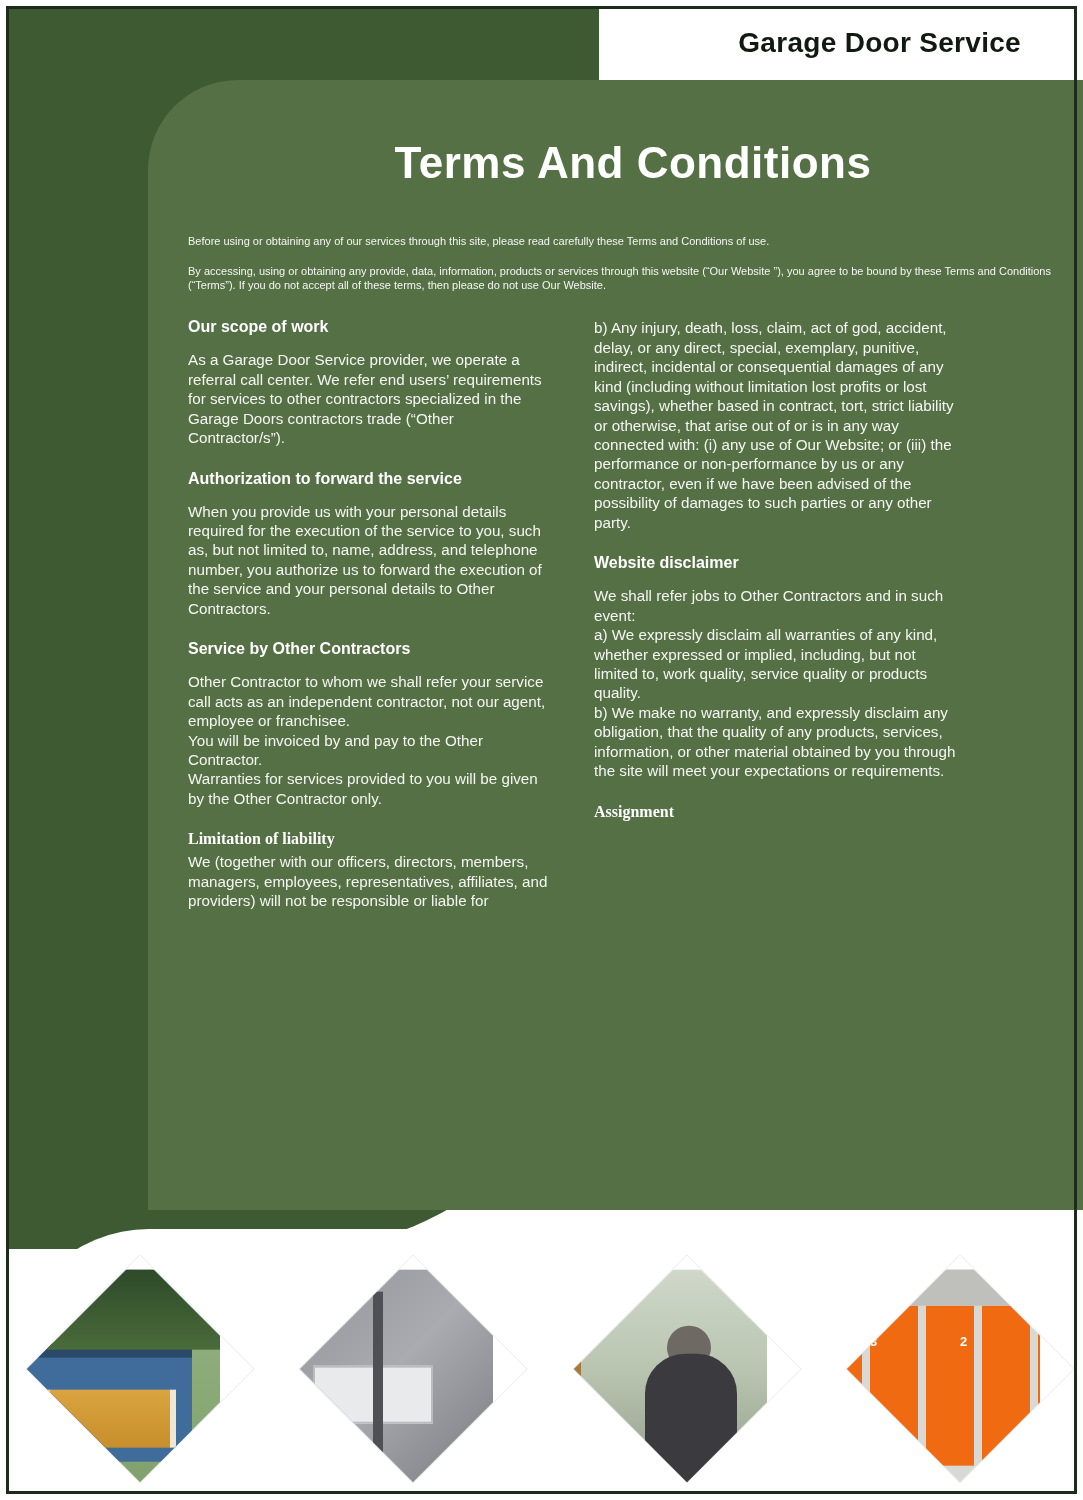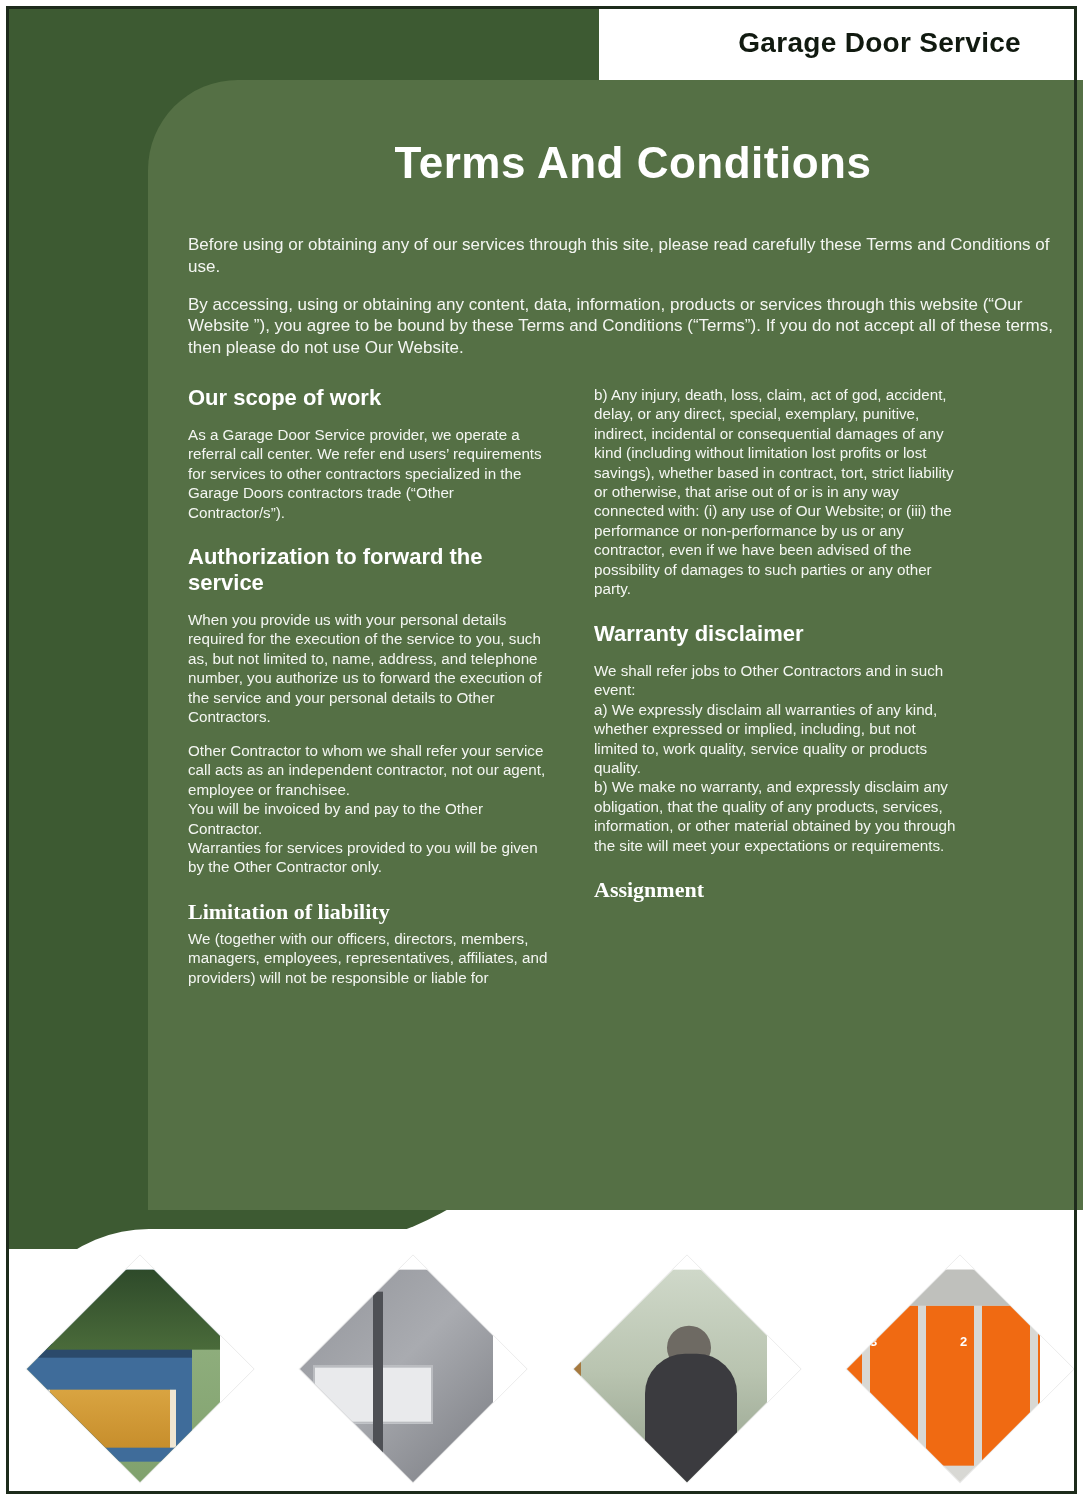--- a/index.html
+++ b/index.html
@@ -71,36 +71,36 @@
     letter-spacing: 0.5px;
     margin-top: 58px;
     color: #ffffff;
   }
 
   .intro {
     padding: 0 40px;
     margin-top: 46px;
   }
   .intro p {
-    font-size: 17px;
+    font-size: 11px;
     line-height: 1.28;
     margin-bottom: 16px;
     color: #f4f6f2;
   }
 
   .columns {
     display: flex;
     gap: 44px;
     padding: 0 40px;
     margin-top: 26px;
   }
   .col { width: 362px; }
 
   .col h3 {
-    font-size: 22px;
+    font-size: 16px;
     font-weight: bold;
     margin-top: 22px;
     margin-bottom: 14px;
     color: #ffffff;
   }
   .col h3.first { margin-top: 0; }
   .col h3.tight { margin-bottom: 4px; font-family: Liberation Serif, serif; }
 
   .col p {
     font-size: 15.2px;
@@ -216,44 +216,45 @@
   <div class="bg-green"></div>
   <div class="bg-green-top"></div>
 
   <div class="header-title">Garage Door Service</div>
 
   <div class="card">
     <div class="card-title">Terms And Conditions</div>
 
     <div class="intro">
       <p>Before using or obtaining any of our services through this site, please read carefully these Terms and Conditions of use.</p>
-      <p>By accessing, using or obtaining any content, data, information, products or services through this website (“Our Website ”), you agree to be bound by these Terms and Conditions (“Terms”). If you do not accept all of these terms, then please do not use Our Website.</p>
+      <p>By accessing, using or obtaining any provide, data, information, products or services through this website (“Our Website ”), you agree to be bound by these Terms and Conditions (“Terms”). If you do not accept all of these terms, then please do not use Our Website.</p>
     </div>
 
     <div class="columns">
 
       <div class="col">
         <h3 class="first">Our scope of work</h3>
         <p>As a Garage Door Service provider, we operate a referral call center. We refer end users’ requirements for services to other contractors specialized in the Garage Doors contractors trade (“Other Contractor/s”).</p>
 
         <h3>Authorization to forward the service</h3>
         <p>When you provide us with your personal details required for the execution of the service to you, such as, but not limited to, name, address, and telephone number, you authorize us to forward the execution of the service and your personal details to Other Contractors.</p>
 
+        <h3>Service by Other Contractors</h3>
         <p style="white-space:pre-line">Other Contractor to whom we shall refer your service call acts as an independent contractor, not our agent, employee or franchisee.
 You will be invoiced by and pay to the Other Contractor.
 Warranties for services provided to you will be given by the Other Contractor only.</p>
 
         <h3 class="tight">Limitation of liability</h3>
         <p class="last">We (together with our officers, directors, members, managers, employees, representatives, affiliates, and providers) will not be responsible or liable for</p>
       </div>
 
       <div class="col">
         <p>b) Any injury, death, loss, claim, act of god, accident, delay, or any direct, special, exemplary, punitive, indirect, incidental or consequential damages of any kind (including without limitation lost profits or lost savings), whether based in contract, tort, strict liability or otherwise, that arise out of or is in any way connected with: (i) any use of Our Website; or (iii) the performance or non-performance by us or any contractor, even if we have been advised of the possibility of damages to such parties or any other party.</p>
 
-        <h3>Warranty disclaimer</h3>
+        <h3>Website disclaimer</h3>
         <p style="white-space:pre-line">We shall refer jobs to Other Contractors and in such event:
 a) We expressly disclaim all warranties of any kind, whether expressed or implied, including, but not limited to, work quality, service quality or products quality.
 b) We make no warranty, and expressly disclaim any obligation, that the quality of any products, services, information, or other material obtained by you through the site will meet your expectations or requirements.</p>
 
         <h3 class="tight">Assignment</h3>
       </div>
 
     </div>
   </div>
 

